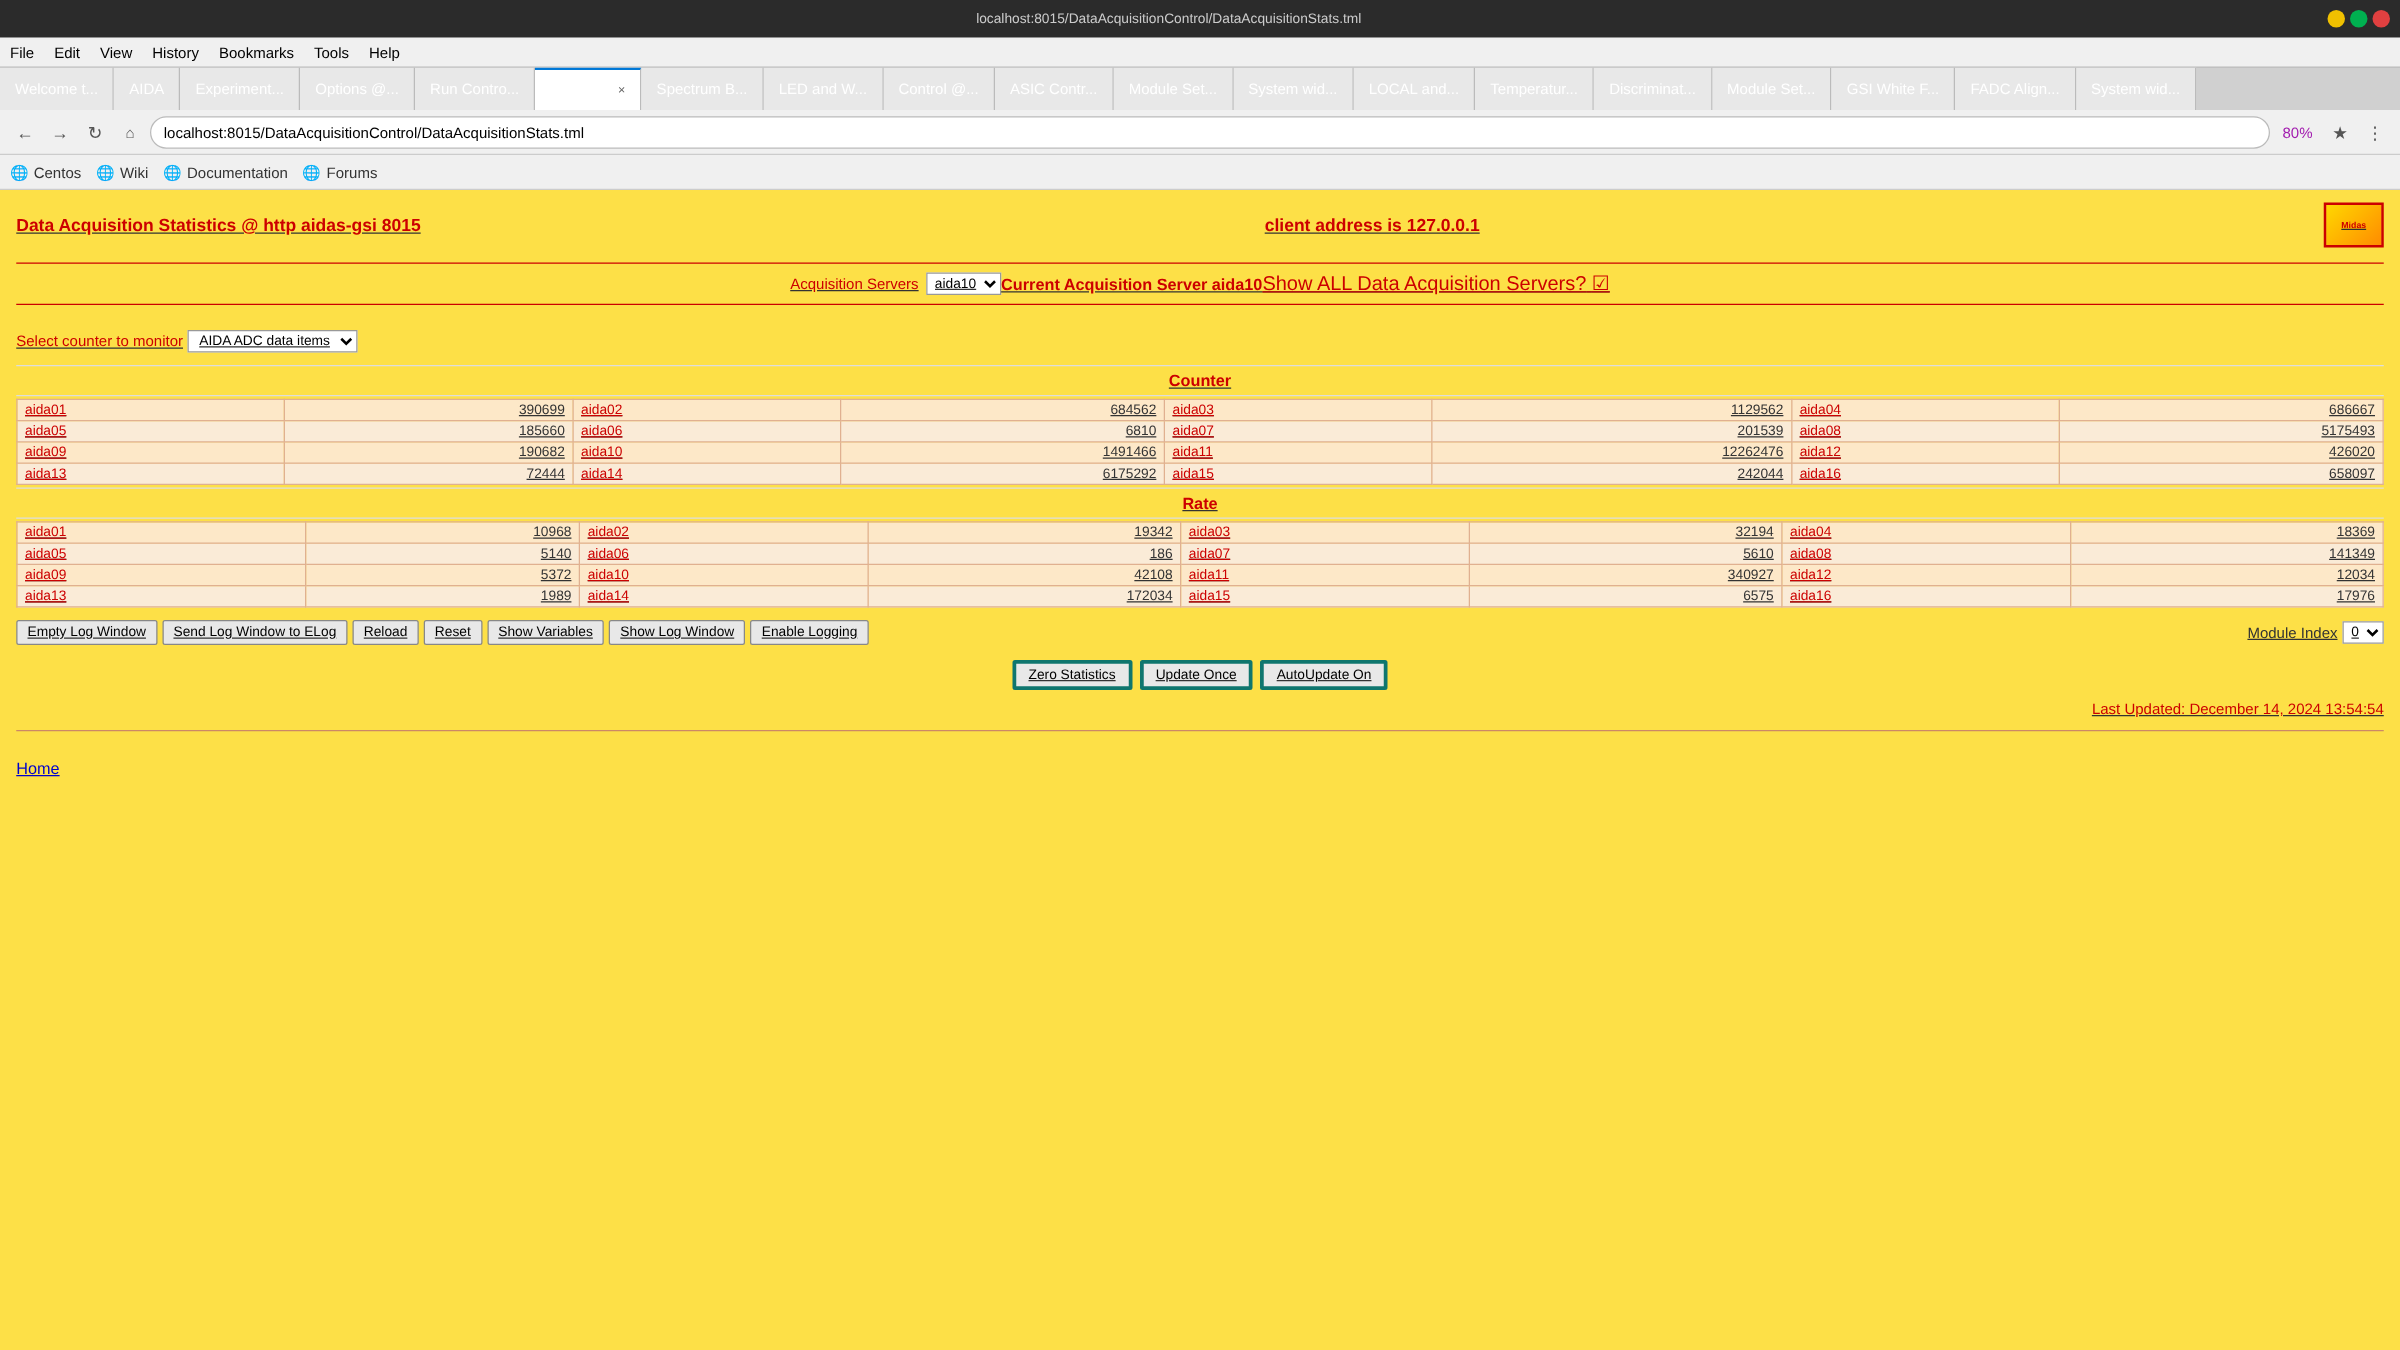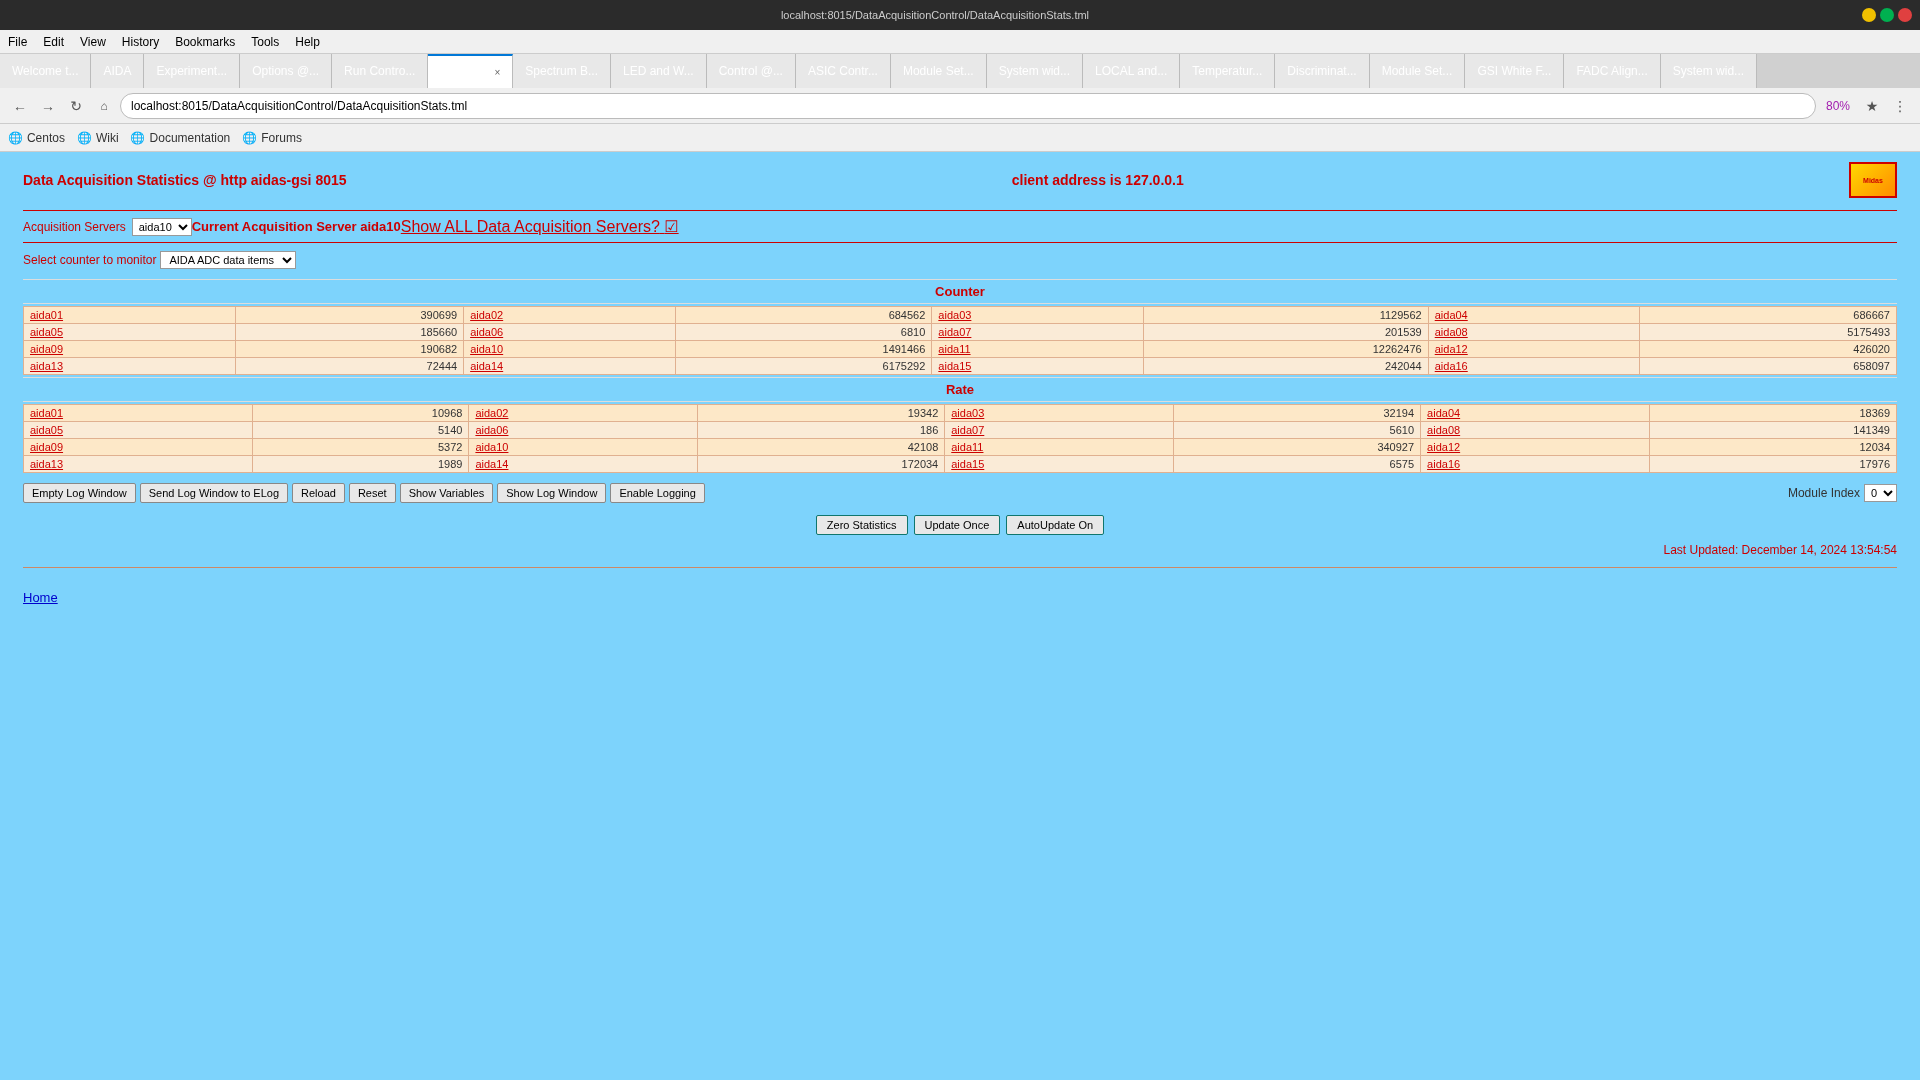--- a/index.html
+++ b/index.html
@@ -24,28 +24,28 @@
 
     .nav-bar { display: flex; align-items: center; height: 36px; background: #f0f0f0; border-bottom: 1px solid #ccc; padding: 0 8px; gap: 4px; }
     .nav-btn { width: 24px; height: 24px; border: none; background: transparent; cursor: pointer; font-size: 14px; color: #555; border-radius: 4px; }
     .url-bar { flex: 1; height: 26px; border: 1px solid #bbb; border-radius: 13px; padding: 0 10px; font-size: 12px; background: #fff; }
     .zoom-badge { font-size: 12px; color: #a21caf; padding: 0 6px; }
 
     .bookmarks-bar { display: flex; align-items: center; height: 28px; background: #f0f0f0; border-bottom: 1px solid #ccc; padding: 0 8px; gap: 12px; font-size: 12px; }
     .bookmark-item { display: flex; align-items: center; gap: 4px; cursor: pointer; color: #333; }
 
     
-    .page-content { background: #7dd3fc; padding: 10px 23px; min-height: calc(1080px - 152px); }
+    .page-content { background: #fde047; padding: 10px 13px; min-height: calc(1080px - 152px); text-decoration: underline; }
 
     .page-header { display: flex; align-items: center; justify-content: space-between; margin-bottom: 12px; }
     .page-title { color: #cc0000; font-size: 14px; font-weight: bold; }
     .client-address { color: #cc0000; font-size: 14px; font-weight: bold; }
     .midas-logo { width: 48px; height: 36px; background: linear-gradient(135deg, #ffd700 0%, #ff8c00 100%); border: 2px solid #cc0000; display: flex; align-items: center; justify-content: center; font-size: 8px; font-weight: bold; color: #cc0000; }
 
-    .acq-servers-row { display: flex; align-items: center; justify-content: flex-start; border-top: 1px solid #cc0000; border-bottom: 1px solid #cc0000; padding: 6px 0; margin-bottom: 8px; }
+    .acq-servers-row { display: flex; align-items: center; justify-content: center; border-top: 1px solid #cc0000; border-bottom: 1px solid #cc0000; padding: 6px 0; margin-bottom: 20px; }
     .acq-label { color: #cc0000; font-size: 12px; }
     .acq-select { font-size: 11px; border: 1px solid #999; background: #fff; padding: 1px 2px; }
     .current-server { color: #cc0000; font-size: 13px; font-weight: bold; }
     .show-all-link { color: #cc0000; font-size: 16px; cursor: pointer; text-decoration: underline; }
 
     .counter-row { display: flex; align-items: center; gap: 4px; margin-bottom: 10px; }
     .counter-label { color: #cc0000; font-size: 12px; }
     .counter-select { font-size: 11px; border: 1px solid #999; background: #fff; padding: 1px 4px; }
 
     .section-header { text-align: center; color: #cc0000; font-weight: bold; font-size: 13px; padding: 4px; border-top: 1px solid #ddd; border-bottom: 1px solid #ddd; margin-bottom: 2px; }
@@ -56,21 +56,21 @@
     .data-table .row-even { background: #fde8c8; }
     .cell-name { color: #cc0000; cursor: pointer; text-decoration: underline; }
     .cell-value { color: #333; text-align: right; }
 
     .button-row { display: flex; align-items: center; gap: 4px; margin-top: 10px; flex-wrap: wrap; }
     .btn { font-size: 11px; padding: 3px 8px; border: 1px solid #888; background: #e8e8e8; cursor: pointer; border-radius: 2px; }
     .module-index-row { margin-left: auto; display: flex; align-items: center; gap: 4px; font-size: 12px; justify-content: flex-end; }
     .module-index-select { font-size: 11px; border: 1px solid #999; background: #fff; padding: 1px 2px; }
 
     .action-buttons { display: flex; justify-content: center; gap: 6px; margin-top: 12px; }
-    .action-btn { font-size: 11px; padding: 3px 10px; border: 1px solid #0f766e; background: #e8e8e8; cursor: pointer; border-radius: 2px; }
+    .action-btn { font-size: 11px; padding: 3px 10px; border: 3px solid #0f766e; background: #e8e8e8; cursor: pointer; border-radius: 2px; }
 
     .last-updated { text-align: right; color: #cc0000; font-size: 12px; margin-top: 8px; }
 
     .home-link { color: #0000cc; font-size: 13px; cursor: pointer; text-decoration: underline; margin-top: 12px; display: inline-block; }
 
     .separator-line { border: none; border-top: 1px solid #cc8866; margin: 10px 0; }
   </style>
 </head>
 <body>
 

